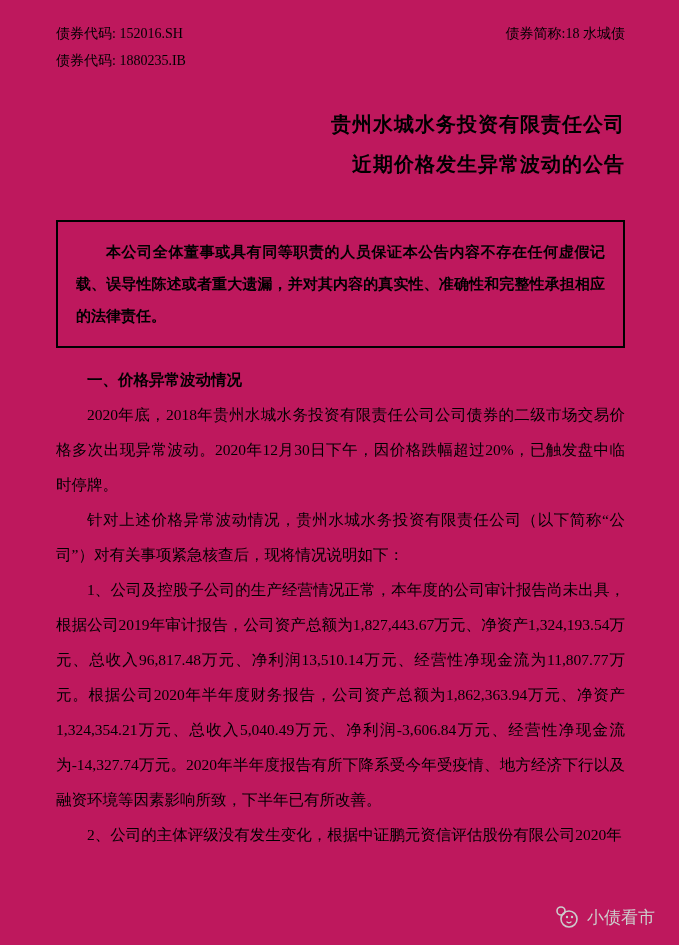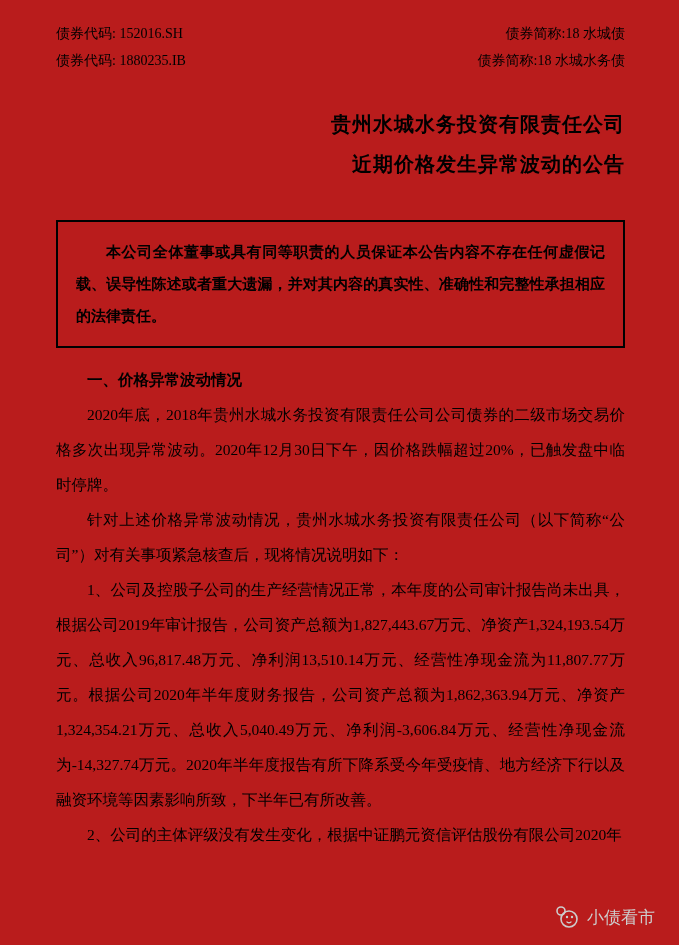--- a/index.html
+++ b/index.html
@@ -5,21 +5,21 @@
   html, body {
     margin: 0;
     padding: 0;
     background: #ffffff;
   }
   .page {
     position: relative;
     width: 679px;
     height: 945px;
     margin: 0 auto;
-    background: #b91c1c;
+    background: #be185d;
     color: #000000;
     font-family: "Liberation Serif", "DejaVu Serif", serif;
     overflow: hidden;
     box-sizing: border-box;
     padding: 20px 54px 0 56px;
   }
   
   .hdr-row {
     display: flex;
     justify-content: space-between;
@@ -94,21 +94,20 @@
 <body>
 
 <div class="page">
 
   <div class="hdr-row">
     <span class="hdr-left">债券代码: 152016.SH</span>
     <span class="hdr-right">债券简称:18 水城债</span>
   </div>
   <div class="hdr-row">
     <span class="hdr-left">债券代码: 1880235.IB</span>
-    <span class="hdr-right">债券简称:18 水城水务债</span>
   </div>
 
   <div class="title-block">
     <div class="title-line">贵州水城水务投资有限责任公司</div>
     <div class="title-line">近期价格发生异常波动的公告</div>
   </div>
 
   <div class="disclaimer-box">
     <p class="disclaimer-text">本公司全体董事或具有同等职责的人员保证本公告内容不存在任何虚假记载、误导性陈述或者重大遗漏，并对其内容的真实性、准确性和完整性承担相应的法律责任。</p>
   </div>

